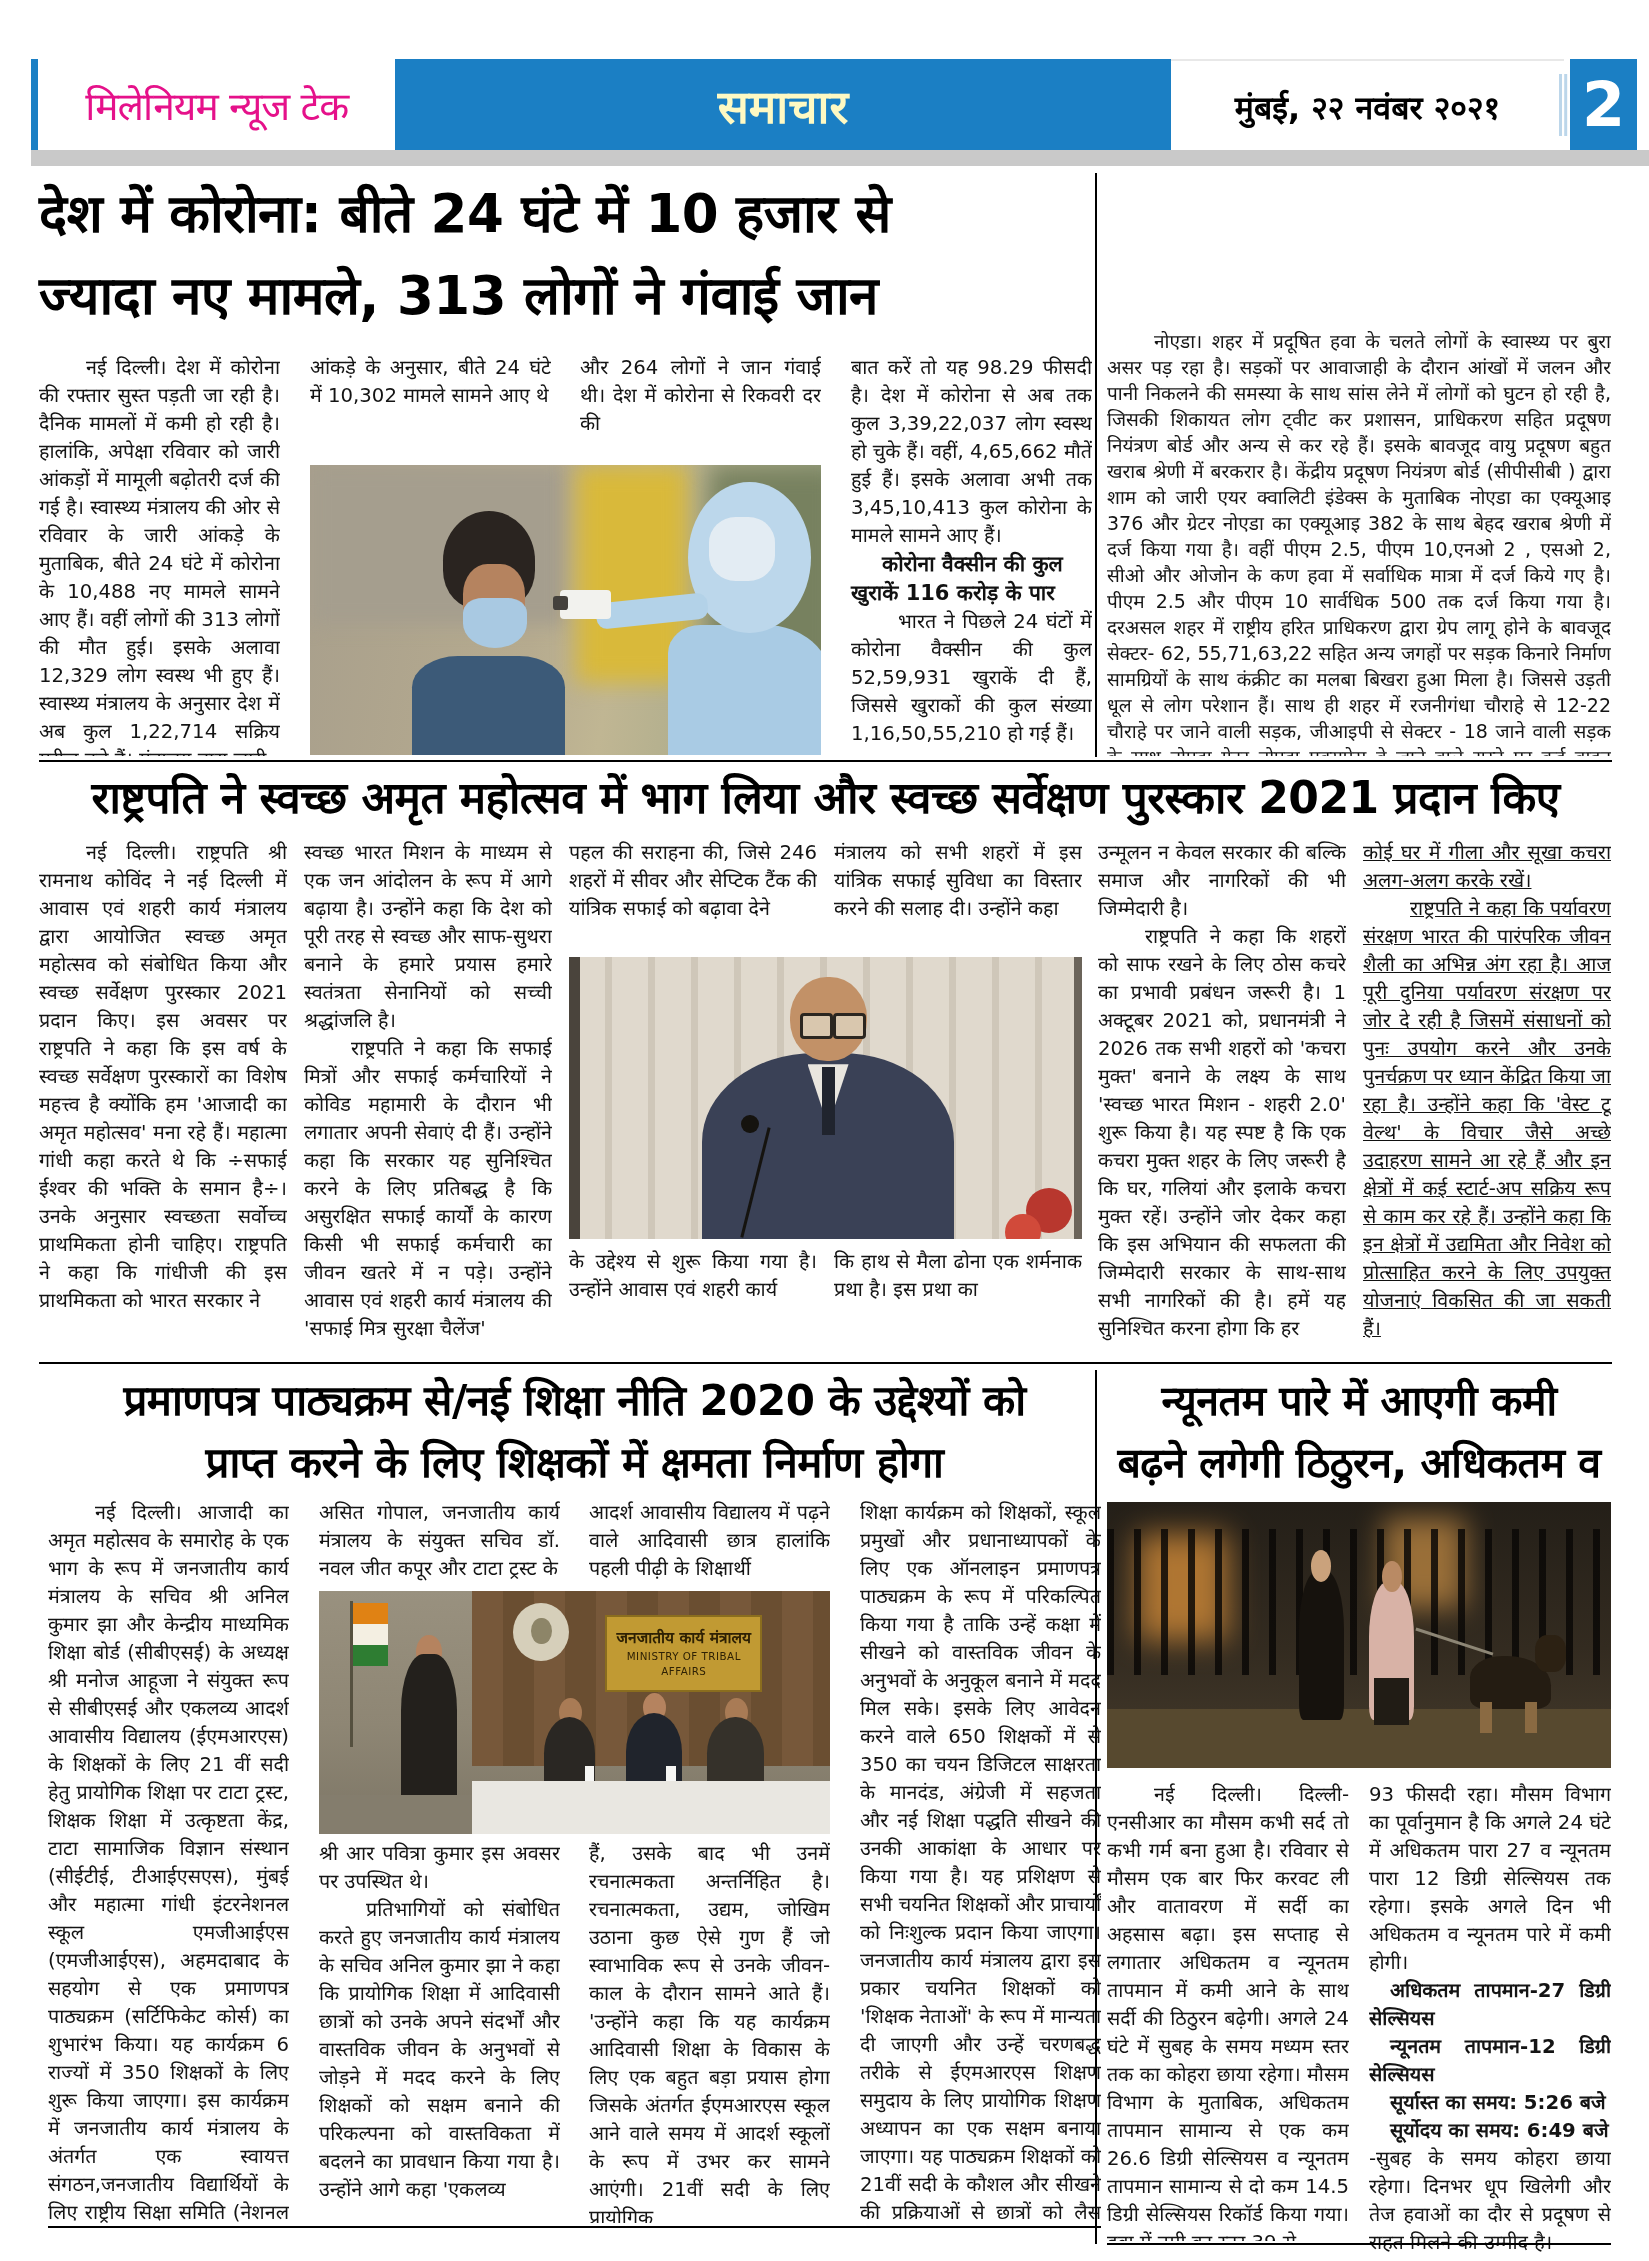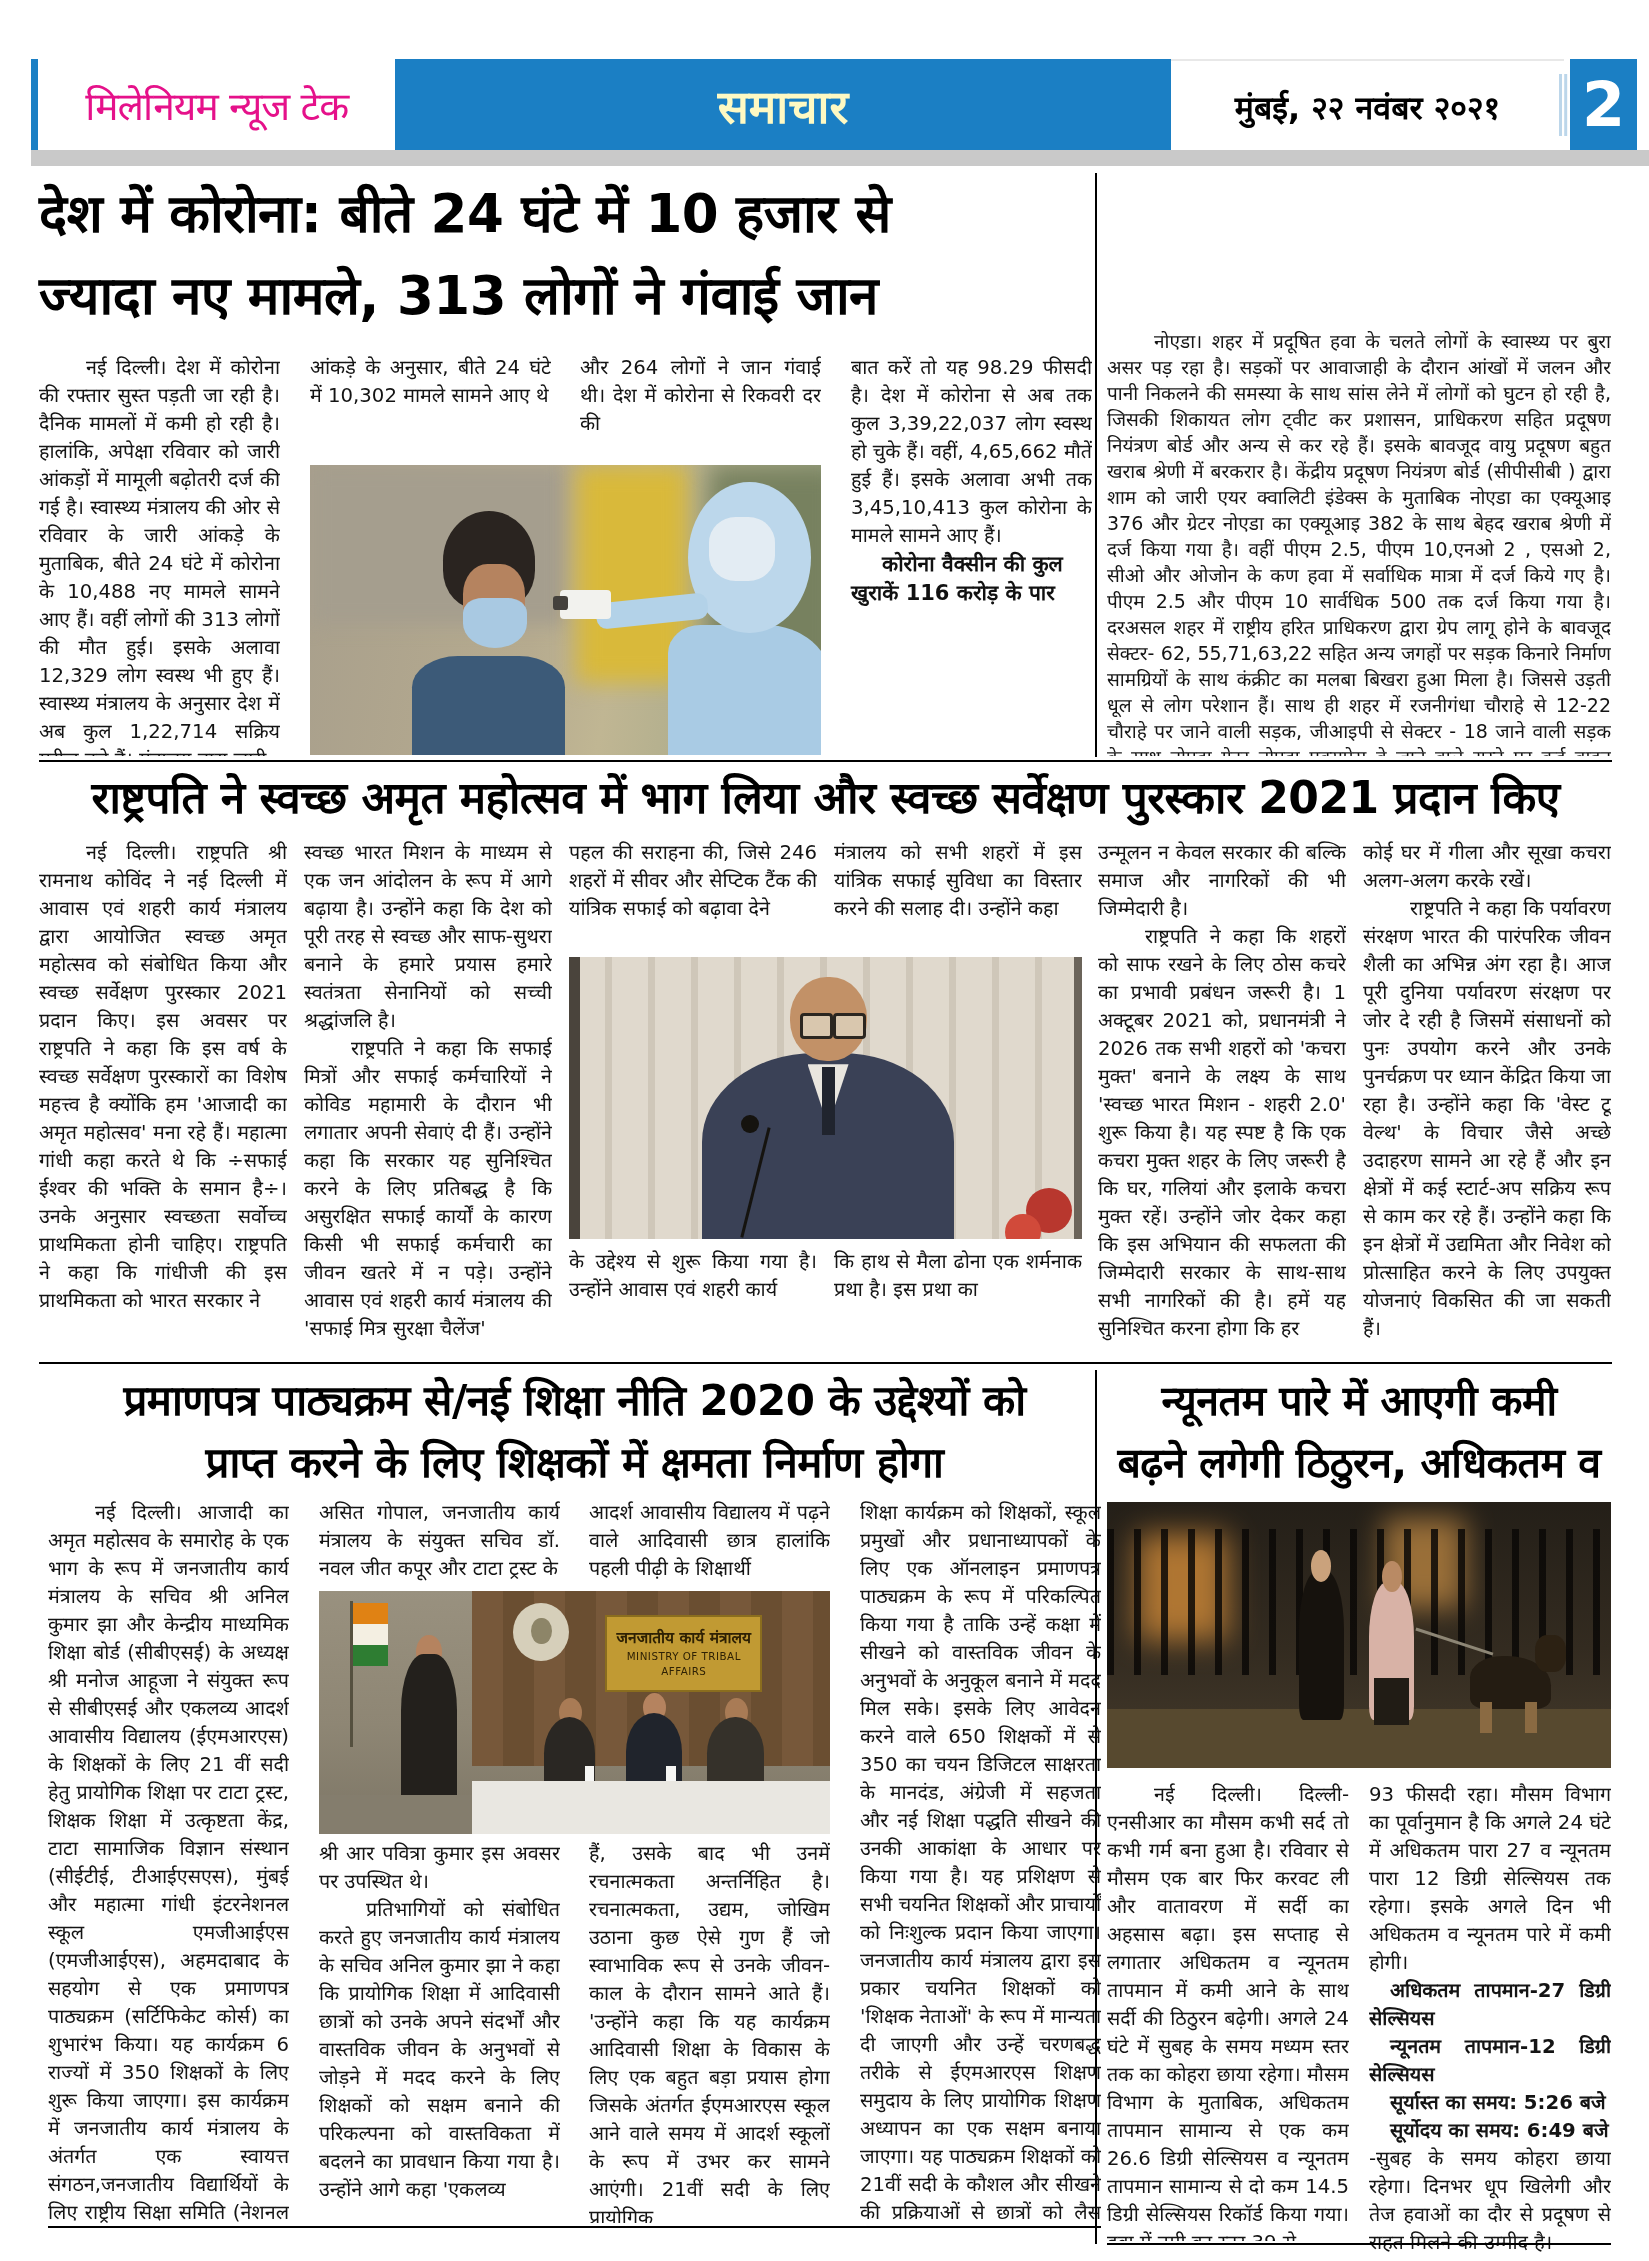--- a/index.html
+++ b/index.html
@@ -128,20 +128,21 @@
     <div class="headline" style="position:absolute;left:0;top:0;width:100%;font-size:53px;line-height:82px;">
       <div>देश में कोरोना: बीते 24 घंटे में 10 हजार से</div>
       <div>ज्यादा नए मामले, 313 लोगों ने गंवाई जान</div>
     </div>
     <div class="col body-txt indent" style="left:0;top:181px;height:402px;">नई दिल्ली। देश में कोरोना की रफ्तार सुस्त पड़ती जा रही है। दैनिक मामलों में कमी हो रही है। हालांकि, अपेक्षा रविवार को जारी आंकड़ों में मामूली बढ़ोतरी दर्ज की गई है। स्वास्थ्य मंत्रालय की ओर से रविवार के जारी आंकड़े के मुताबिक, बीते 24 घंटे में कोरोना के 10,488 नए मामले सामने आए हैं। वहीं लोगों की 313 लोगों की मौत हुई। इसके अलावा 12,329 लोग स्वस्थ भी हुए हैं। स्वास्थ्य मंत्रालय के अनुसार देश में अब कुल 1,22,714 सक्रिय मरीज बचे हैं। मंत्रालय द्वारा जारी</div>
     <div class="col body-txt" style="left:271px;top:181px;height:109px;">आंकड़े के अनुसार, बीते 24 घंटे में 10,302 मामले सामने आए थे</div>
     <div class="col body-txt" style="left:541px;top:181px;height:109px;">और 264 लोगों ने जान गंवाई थी। देश में कोरोना से रिकवरी दर की</div>
     <div class="col" style="left:812px;top:181px;width:241px;height:402px;">
       <div class="body-txt">बात करें तो यह 98.29 फीसदी है। देश में कोरोना से अब तक कुल 3,39,22,037 लोग स्वस्थ हो चुके हैं। वहीं, 4,65,662 मौतें हुई हैं। इसके अलावा अभी तक 3,45,10,413 कुल कोरोना के मामले सामने आए हैं।</div>
       <div class="subhead" style="text-indent:31px;">कोरोना वैक्सीन की कुल खुराकें 116 करोड़ के पार</div>
+      <div class="body-txt indent">भारत ने पिछले 24 घंटों में कोरोना वैक्सीन की कुल 52,59,931 खुराकें दी हैं, जिससे खुराकों की कुल संख्या 1,16,50,55,210 हो गई हैं।</div>
     </div>
 
     <div id="photo-corona" class="photo" style="left:271px;top:292px;width:511px;height:290px;">
       <div class="p1-build"></div>
       <div class="p1-yellow"></div>
       <div class="p1-teal"></div>
       <div class="p1-hair"></div>
       <div class="p1-face"></div>
       <div class="p1-mask"></div>
       <div class="p1-torso"></div>
@@ -171,21 +172,21 @@
         <div class="body-txt indent">राष्ट्रपति ने कहा कि सफाई मित्रों और सफाई कर्मचारियों ने कोविड महामारी के दौरान भी लगातार अपनी सेवाएं दी हैं। उन्होंने कहा कि सरकार यह सुनिश्चित करने के लिए प्रतिबद्ध है कि असुरक्षित सफाई कार्यों के कारण किसी भी सफाई कर्मचारी का जीवन खतरे में न पड़े। उन्होंने आवास एवं शहरी कार्य मंत्रालय की 'सफाई मित्र सुरक्षा चैलेंज'</div>
       </div>
       <div class="col body-txt" style="left:530px;top:0;width:248px;height:114px;">पहल की सराहना की, जिसे 246 शहरों में सीवर और सेप्टिक टैंक की यांत्रिक सफाई को बढ़ावा देने</div>
       <div class="col body-txt" style="left:530px;top:409px;width:248px;height:93px;">के उद्देश्य से शुरू किया गया है। उन्होंने आवास एवं शहरी कार्य</div>
       <div class="col body-txt" style="left:795px;top:0;width:248px;height:114px;">मंत्रालय को सभी शहरों में इस यांत्रिक सफाई सुविधा का विस्तार करने की सलाह दी। उन्होंने कहा</div>
       <div class="col body-txt" style="left:795px;top:409px;width:248px;height:93px;">कि हाथ से मैला ढोना एक शर्मनाक प्रथा है। इस प्रथा का</div>
       <div class="col" style="left:1059px;top:0;width:248px;height:517px;">
         <div class="body-txt">उन्मूलन न केवल सरकार की बल्कि समाज और नागरिकों की भी जिम्मेदारी है।</div>
         <div class="body-txt indent">राष्ट्रपति ने कहा कि शहरों को साफ रखने के लिए ठोस कचरे का प्रभावी प्रबंधन जरूरी है। 1 अक्टूबर 2021 को, प्रधानमंत्री ने 2026 तक सभी शहरों को 'कचरा मुक्त' बनाने के लक्ष्य के साथ 'स्वच्छ भारत मिशन - शहरी 2.0' शुरू किया है। यह स्पष्ट है कि एक कचरा मुक्त शहर के लिए जरूरी है कि घर, गलियां और इलाके कचरा मुक्त रहें। उन्होंने जोर देकर कहा कि इस अभियान की सफलता की जिम्मेदारी सरकार के साथ-साथ सभी नागरिकों की है। हमें यह सुनिश्चित करना होगा कि हर</div>
       </div>
-      <div class="col" style="left:1324px;top:0;width:248px;height:517px;">
+      <div class="col" style="left:1324px;top:0;width:248px;height:517px;text-decoration:underline;">
         <div class="body-txt">कोई घर में गीला और सूखा कचरा अलग-अलग करके रखें।</div>
         <div class="body-txt indent">राष्ट्रपति ने कहा कि पर्यावरण संरक्षण भारत की पारंपरिक जीवन शैली का अभिन्न अंग रहा है। आज पूरी दुनिया पर्यावरण संरक्षण पर जोर दे रही है जिसमें संसाधनों को पुनः उपयोग करने और उनके पुनर्चक्रण पर ध्यान केंद्रित किया जा रहा है। उन्होंने कहा कि 'वेस्ट टू वेल्थ' के विचार जैसे अच्छे उदाहरण सामने आ रहे हैं और इन क्षेत्रों में कई स्टार्ट-अप सक्रिय रूप से काम कर रहे हैं। उन्होंने कहा कि इन क्षेत्रों में उद्यमिता और निवेश को प्रोत्साहित करने के लिए उपयुक्त योजनाएं विकसित की जा सकती हैं।</div>
       </div>
 
       <div id="photo-president" class="photo" style="left:530px;top:118px;width:513px;height:282px;">
         <div class="p2-frameL"></div>
         <div class="p2-frameR"></div>
         <div class="p2-suit"></div>
         <div class="p2-shirt"></div>
         <div class="p2-tie"></div>

